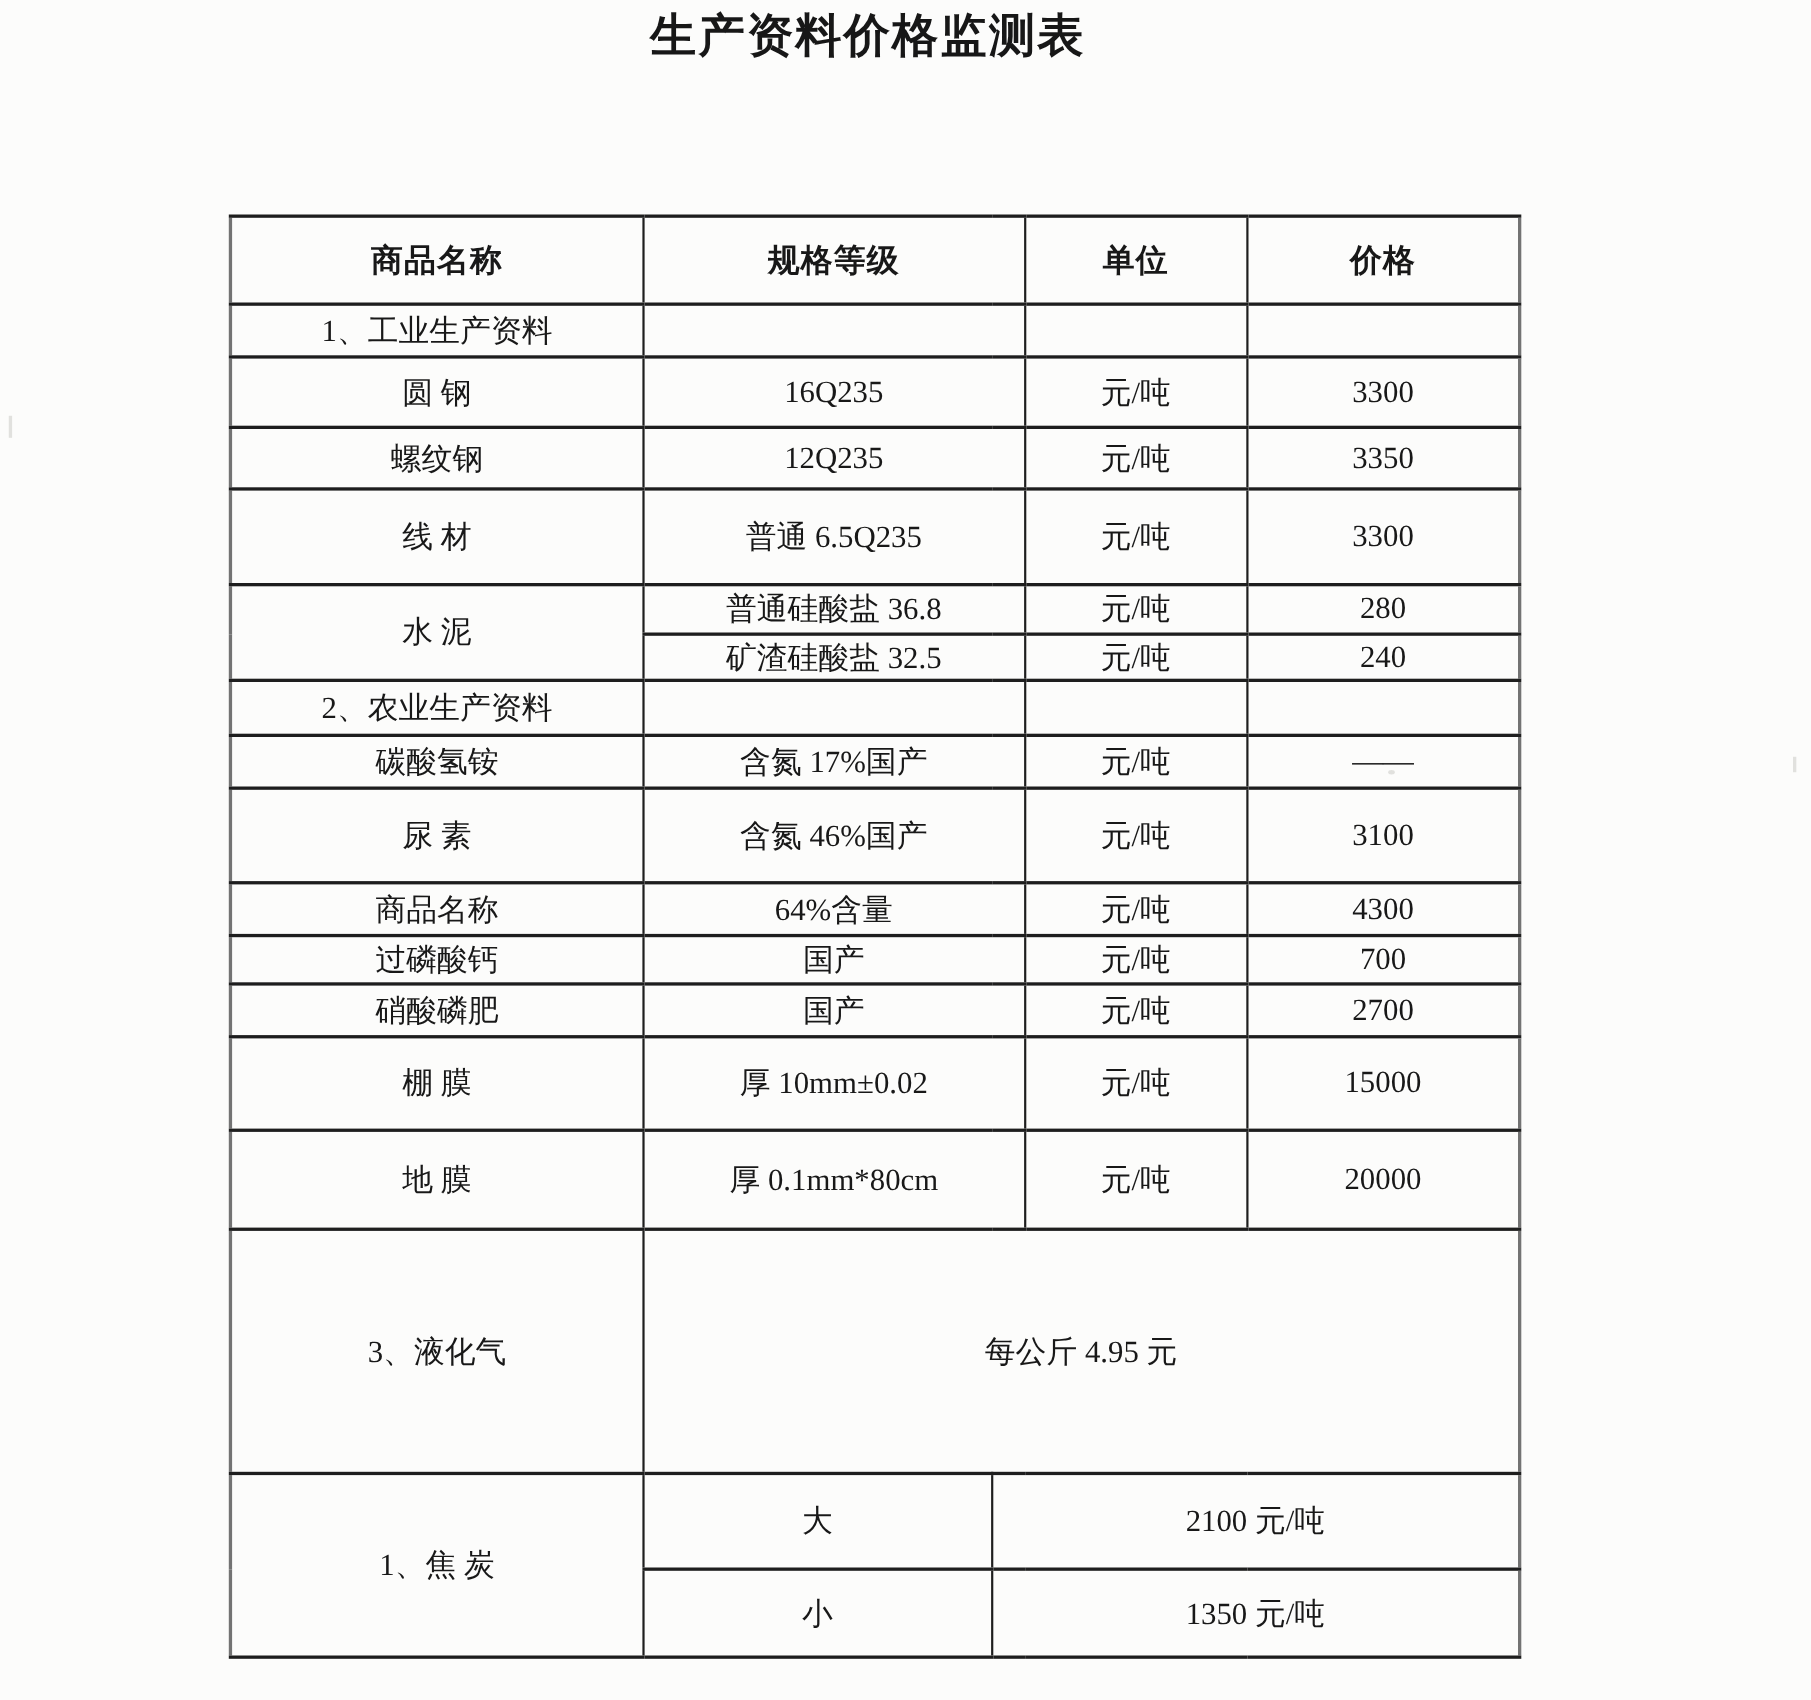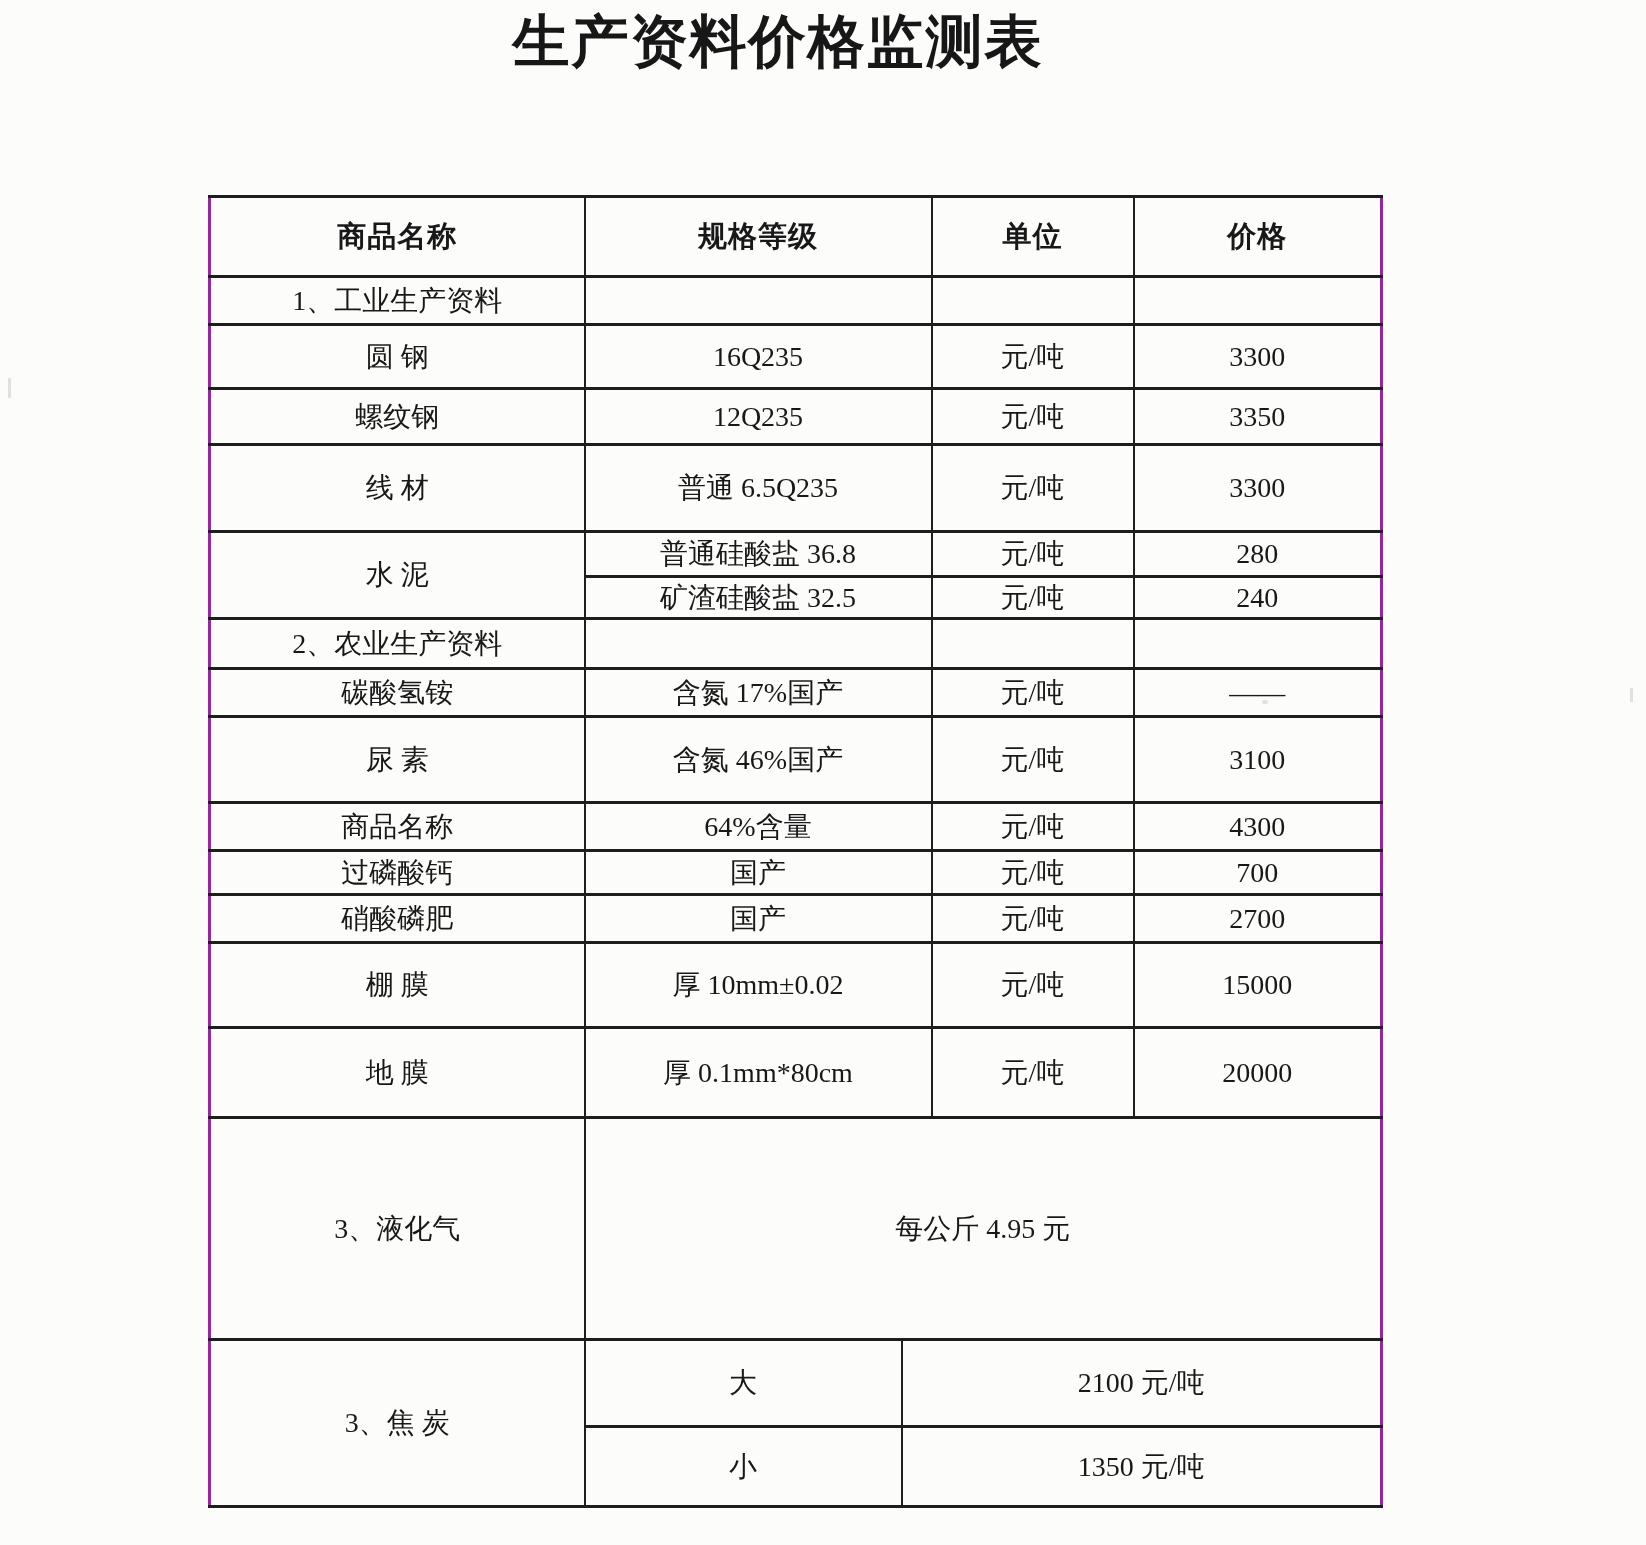--- a/index.html
+++ b/index.html
@@ -14,38 +14,38 @@
     color: #1b1b1b;
     overflow: hidden;
   }
   .page {
     position: relative;
     width: 1646px;
     height: 1545px;
   }
   .doc-title {
     position: absolute;
-    left: 192px;
+    left: 203px;
     top: 4px;
     width: 1172px;
     text-align: center;
-    font-size: 57px;
+    font-size: 42px;
     font-weight: 700;
     letter-spacing: 2px;
     color: #171717;
     margin: 0;
   }
   table.price-table {
     position: absolute;
     left: 208px;
     top: 195px;
     width: 1172px;
     border-collapse: collapse;
     table-layout: fixed;
-    border: 3px solid #a21caf;
+    border: 3px solid #737373;
   }
   table.price-table td,
   table.price-table th {
     border: 2px solid #1e1e1e;
     border-top-width: 3px;
     border-bottom-width: 3px;
     text-align: center;
     vertical-align: middle;
     font-size: 28px;
     font-weight: 400;
@@ -186,21 +186,21 @@
       <td>元/吨</td>
       <td>20000</td>
     </tr>
 
     <tr style="height:222px">
       <td>3、液化气</td>
       <td colspan="4">每公斤 4.95 元</td>
     </tr>
 
     <tr style="height:87px">
-      <td rowspan="2">3、焦 炭</td>
+      <td rowspan="2">1、焦 炭</td>
       <td>大</td>
       <td colspan="3">2100 元/吨</td>
     </tr>
     <tr style="height:80px">
       <td>小</td>
       <td colspan="3">1350 元/吨</td>
     </tr>
   </tbody>
     </table>
 

